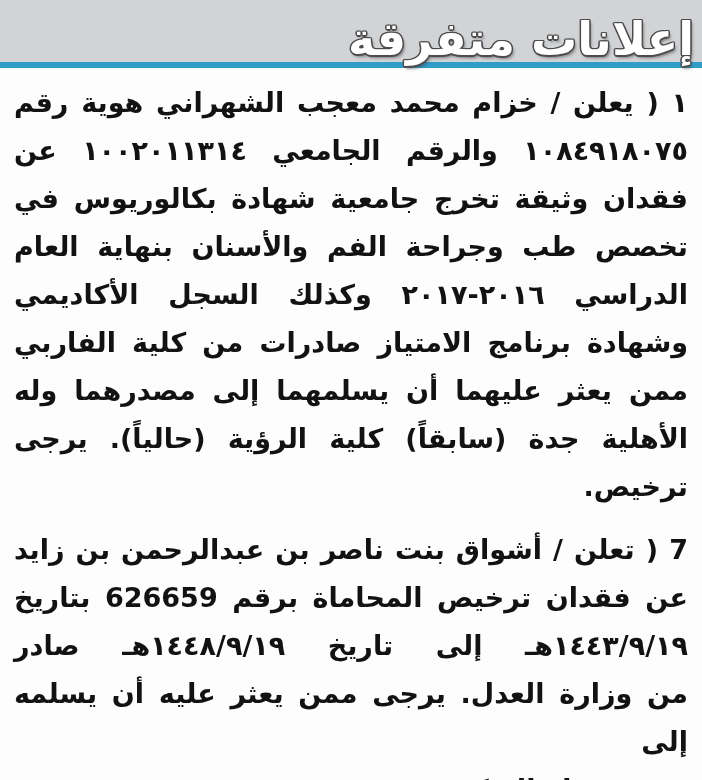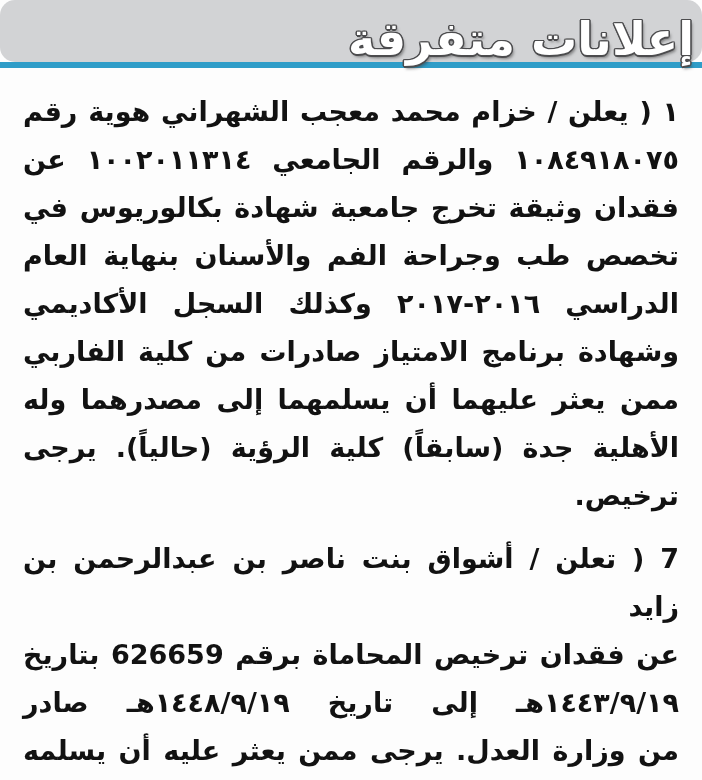--- a/index.html
+++ b/index.html
@@ -7,21 +7,21 @@
     width:702px;height:780px;overflow:hidden;
     background:#fdfdfd;
     font-family:"DejaVu Sans", sans-serif;
   }
   .page{width:702px;height:780px;position:relative;}
 
   
   .banner{
     height:62px;
     display:flex;align-items:center;justify-content:flex-end;
-    padding:16px 8px 0 0;box-sizing:border-box;border-radius:15px;
+    padding:16px 8px 0 0;box-sizing:border-box;
   }
   .banner-title{
     margin:0;
     font-size:46px;line-height:1;
     font-weight:bold;
     color:#ffffff;
     letter-spacing:1px;
     text-shadow:
       -1.5px 0 0 #4c4c4e, 1.5px 0 0 #4c4c4e,
       0 -1.5px 0 #4c4c4e, 0 1.5px 0 #4c4c4e,
@@ -34,21 +34,21 @@
   .accent-bar{height:6px;width:100%;}
 
   
   .ads{
     direction:rtl;
     padding:9px 12px 0 12px;
     font-weight:bold;
     font-size:27px;
     color:#121212;
   }
-  .ad-notice{margin:11px;}
+  .ad-notice{margin:2px;}
   .ad-notice + .ad-notice{margin-top:15px;}
   .ad-line{
     line-height:48px;
     text-align:justify;
     text-align-last:justify;
   }
   .ad-line:last-child{
     text-align:right;
     text-align-last:right;
   }

